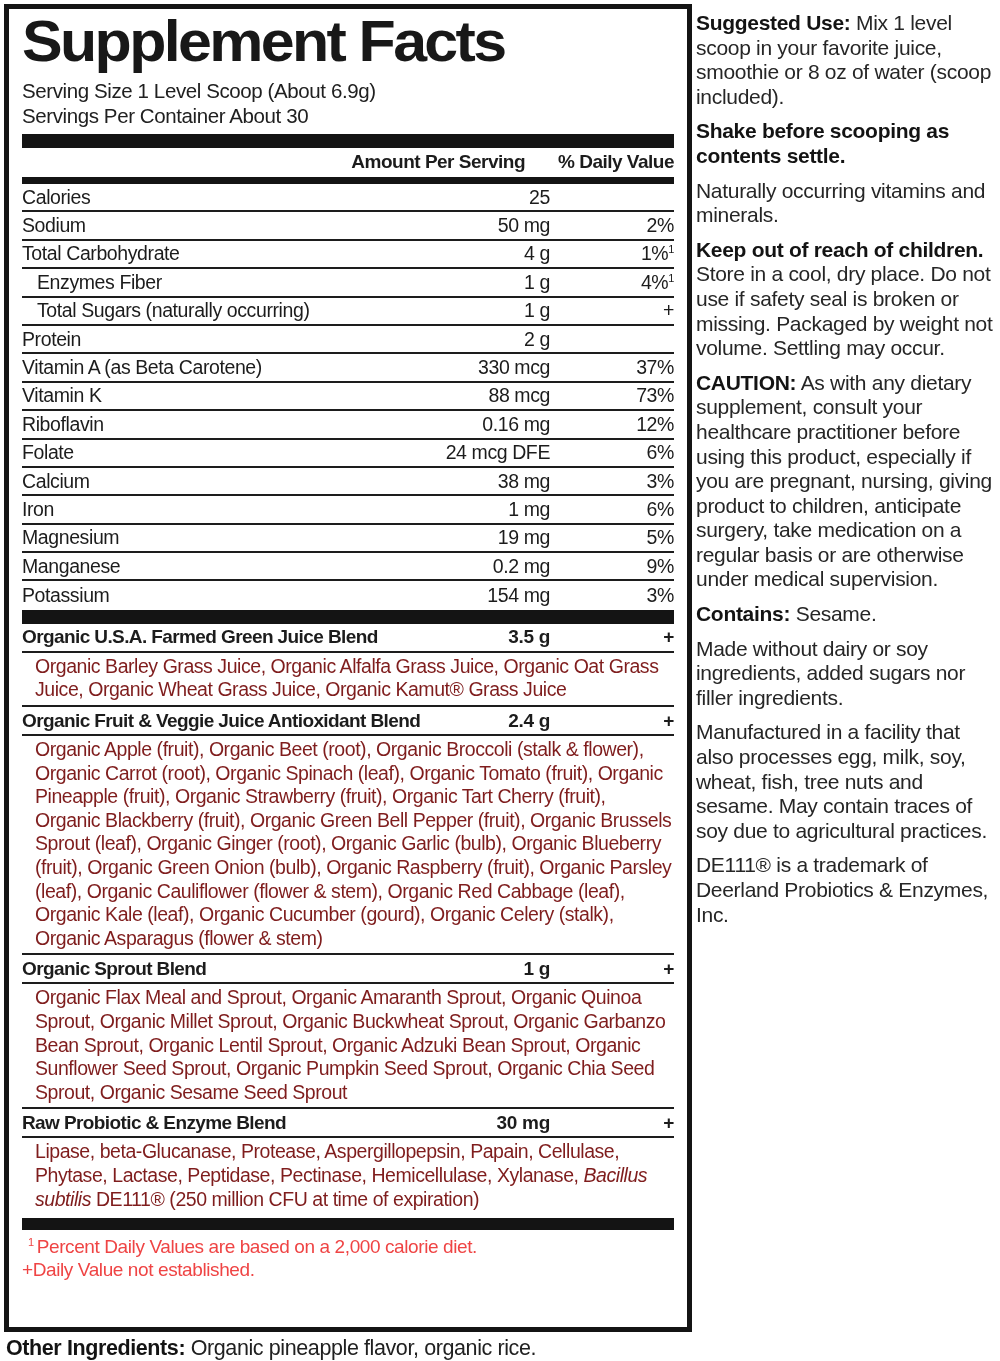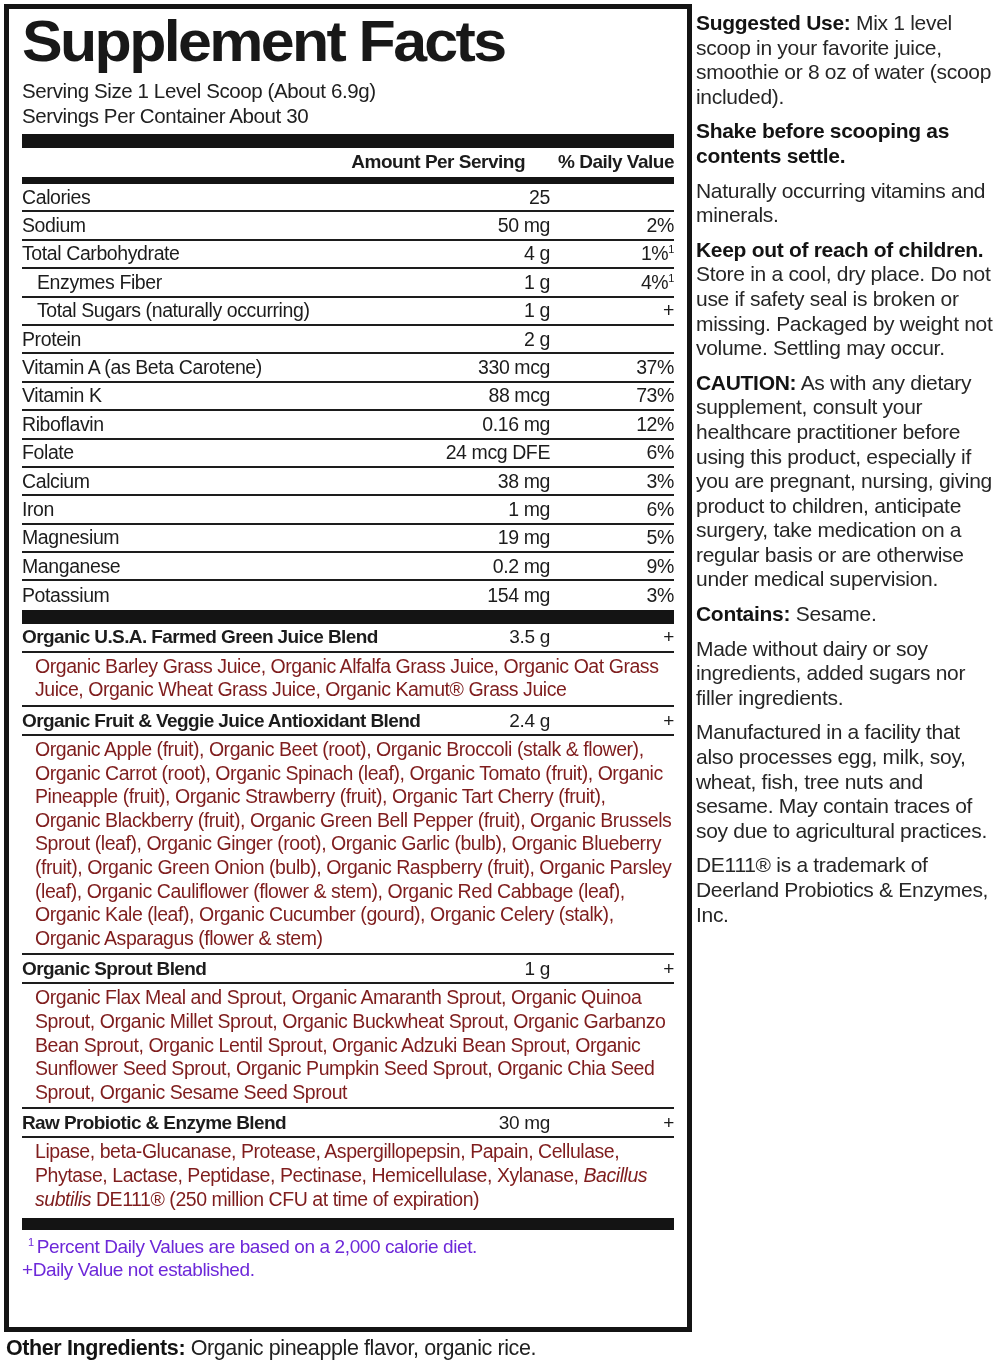--- a/index.html
+++ b/index.html
@@ -55,32 +55,32 @@
   .row.indent .nm { padding-left:15px; }
 
   .brow {
     display:grid; grid-template-columns:1fr 118px 124px;
     align-items:center;
     height:29px;
     border-bottom:2px solid #1d1d1d;
     font-size:19px;
   }
   .brow .nm { font-weight:bold; letter-spacing:-0.6px; white-space:nowrap; }
-  .brow .amt, .brow .dv { text-align:right; letter-spacing:-0.3px; }
+  .brow .amt, .brow .dv { text-align:right; letter-spacing:-0.3px;font-weight:bold; }
 
   .bing {
     font-size:19.5px; line-height:23.6px; letter-spacing:-0.45px;
     padding:2px 0 3px 13px;
     border-bottom:2px solid #1d1d1d;
     color:#7f1d1d;
   }
   .bing.last { border-bottom:none; }
   .bing .it { font-style:italic; }
 
-  .fnote { font-size:19px; line-height:23px; letter-spacing:-0.4px; color:#6d28d9; }
+  .fnote { font-size:19px; line-height:23px; letter-spacing:-0.4px; color:#ef4444; }
   .fnote.first { margin-top:5px; padding-left:6px; }
   .fnote sup { margin-right:3px; }
 
   
   .sidebar {
     position:absolute; left:696px; top:11px; width:302px;
     font-size:21px; line-height:24.6px; letter-spacing:-0.3px;
     color:#262626;
   }
   .sidebar p { margin:0 0 10px 0; }

